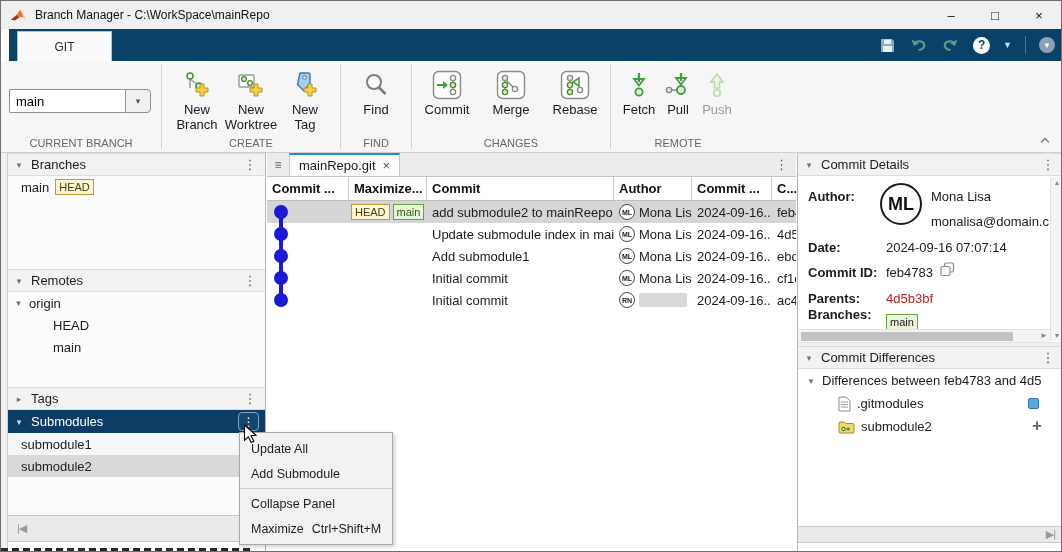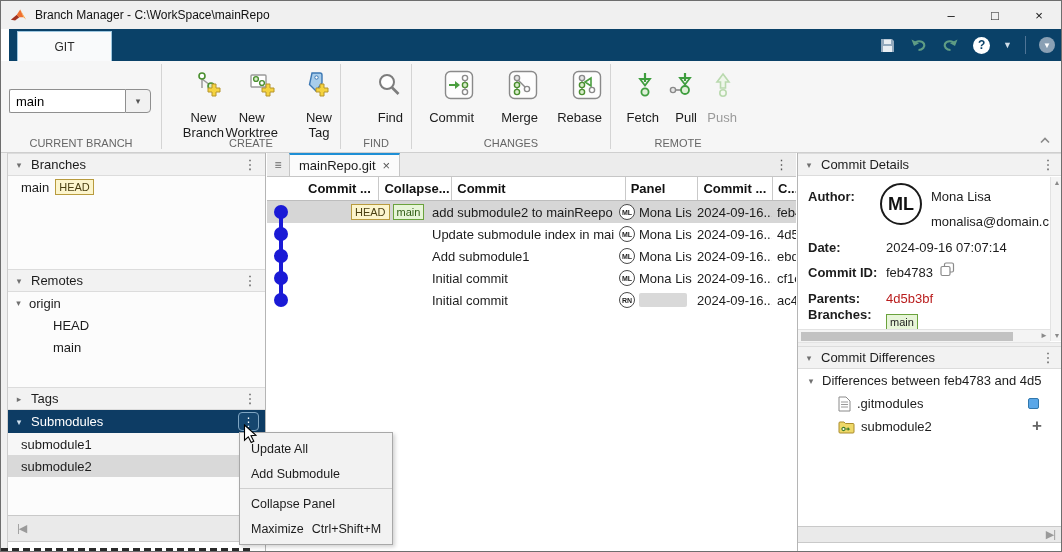--- a/index.html
+++ b/index.html
@@ -32,21 +32,21 @@
     font-size: 8px; display: flex; align-items: center; justify-content: center; }
 
   
   .ribbon { position: absolute; left: 0; top: 60px; width: 100%; height: 92px;
     background: #f6f6f6; border-bottom: 1px solid #cfcfcf; display: flex; }
   .rgroup { position: relative; height: 100%; padding: 4px 8px 16px; }
   .rgroup-label { position: absolute; bottom: 3px; left: 0; right: 0; text-align: center;
     font-size: 11px; color: #666; white-space: nowrap; }
   .rsep { width: 1px; background: #d4d4d4; margin: 3px 0; }
   .rbtns { display: flex; height: 100%; align-items: flex-start; }
-  .rbtn { width: 54px; display: flex; flex-direction: column; align-items: flex-end; padding-top: 3px; gap: 8px; }
+  .rbtn { width: 54px; display: flex; flex-direction: column; align-items: center; padding-top: 3px; }
   .rbtn .ic { height: 34px; display: flex; align-items: center; justify-content: center; }
   .rbtn .lbl { font-size: 13px; color: #1c1c1c; text-align: center; line-height: 15px; white-space: pre-line; }
   .rbtn.disabled .lbl { color: #9a9a9a; }
   .cb-group { width: 160px; position: relative; }
   .combo { position: absolute; left: 8px; top: 28px; width: 142px; height: 24px; display: flex; }
   .combo input { flex: 1; min-width: 0; border: 1px solid #8f8f8f; border-right: none;
     padding: 0 6px; font-size: 13px; font-family: inherit; border-radius: 2px 0 0 2px; background: #fff; }
   .combo .dd { width: 26px; border: 1px solid #8f8f8f; background: #f1f1f1; border-radius: 0 4px 4px 0;
     display: flex; align-items: center; justify-content: center; color: #555; font-size: 9px; }
   .ribbon-collapse { position: absolute; right: 10px; bottom: 5px; color: #8a8a8a; }
@@ -94,21 +94,21 @@
   .hamburger { width: 22px; display: flex; align-items: center; justify-content: center;
     color: #666; font-size: 12px; }
   .doc-tab { background: #fbfbfb; border-top: 2px solid #1e8fd5; border-left: 1px solid #c6c6c6;
     border-right: 1px solid #c6c6c6; display: flex; align-items: center; padding: 0 9px; gap: 7px;
     font-size: 13px; color: #1c1c1c; }
   .tab-close { color: #555; font-size: 13px; }
   .tab-kebab { position: absolute; right: 8px; top: 0; height: 100%; display: flex; align-items: center;
     color: #555; }
 
   .thead { display: flex; height: 24px; border-bottom: 1px solid #bdbdbd; font-weight: bold;
-    font-size: 13px; color: #111; background: #fff; padding-left: 36px; }
+    font-size: 13px; color: #111; background: #fff; }
   .th { padding: 0 5px; display: flex; align-items: center; border-right: 1px solid #c9c9c9;
     overflow: hidden; white-space: nowrap; }
   .col-graph { width: 82px; } .col-branches { width: 78px; } .col-msg { width: 187px; }
   .col-author { width: 78px; } .col-date { width: 80px; } .col-id { width: 24px; border-right: none; }
 
   .tbody { position: relative; }
   .trow { display: flex; height: 22px; align-items: center; font-size: 13px; }
   .trow.sel { background: #d6d6d6; }
   .td { padding: 0 5px; overflow: hidden; white-space: nowrap; display: flex; align-items: center;
     gap: 4px; height: 100%; }
@@ -433,23 +433,23 @@
       <span class="hamburger">≡</span>
       <div class="doc-tab">
         <span>mainRepo.git</span>
         <span class="tab-close">×</span>
       </div>
       <span class="tab-kebab">⋮</span>
     </div>
 
     <div class="thead">
       <div class="th col-graph">Commit ...</div>
-      <div class="th col-branches">Collapse...</div>
+      <div class="th col-branches">Maximize...</div>
       <div class="th col-msg">Commit</div>
-      <div class="th col-author">Panel</div>
+      <div class="th col-author">Author</div>
       <div class="th col-date">Commit ...</div>
       <div class="th col-id">C...</div>
     </div>
 
     <div class="tbody">
       <div class="trow sel">
         <div class="td col-graph"></div>
         <div class="td col-branches" style="padding-left:2px;gap:3px">
           <span class="badge-head">HEAD</span>
           <span class="badge-main">main</span>

